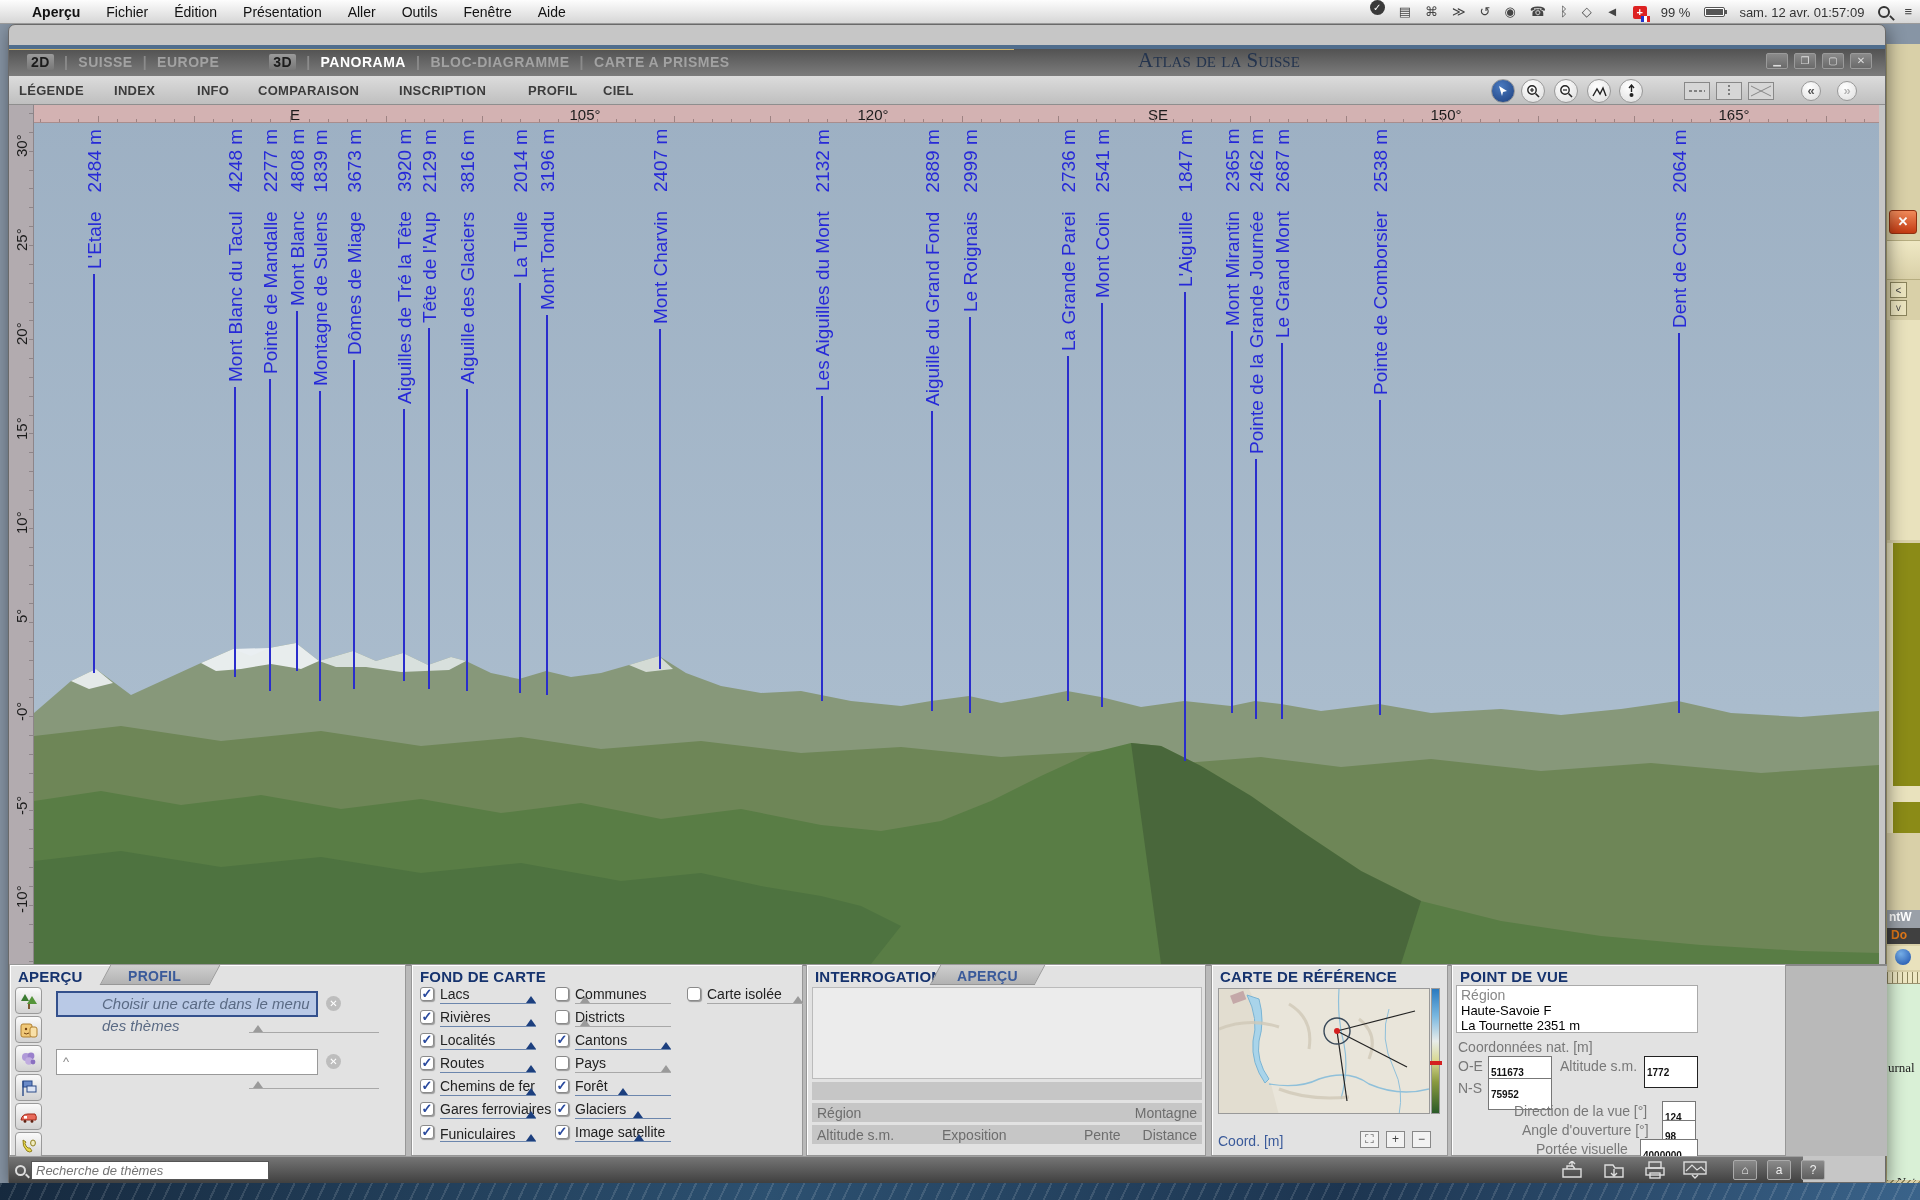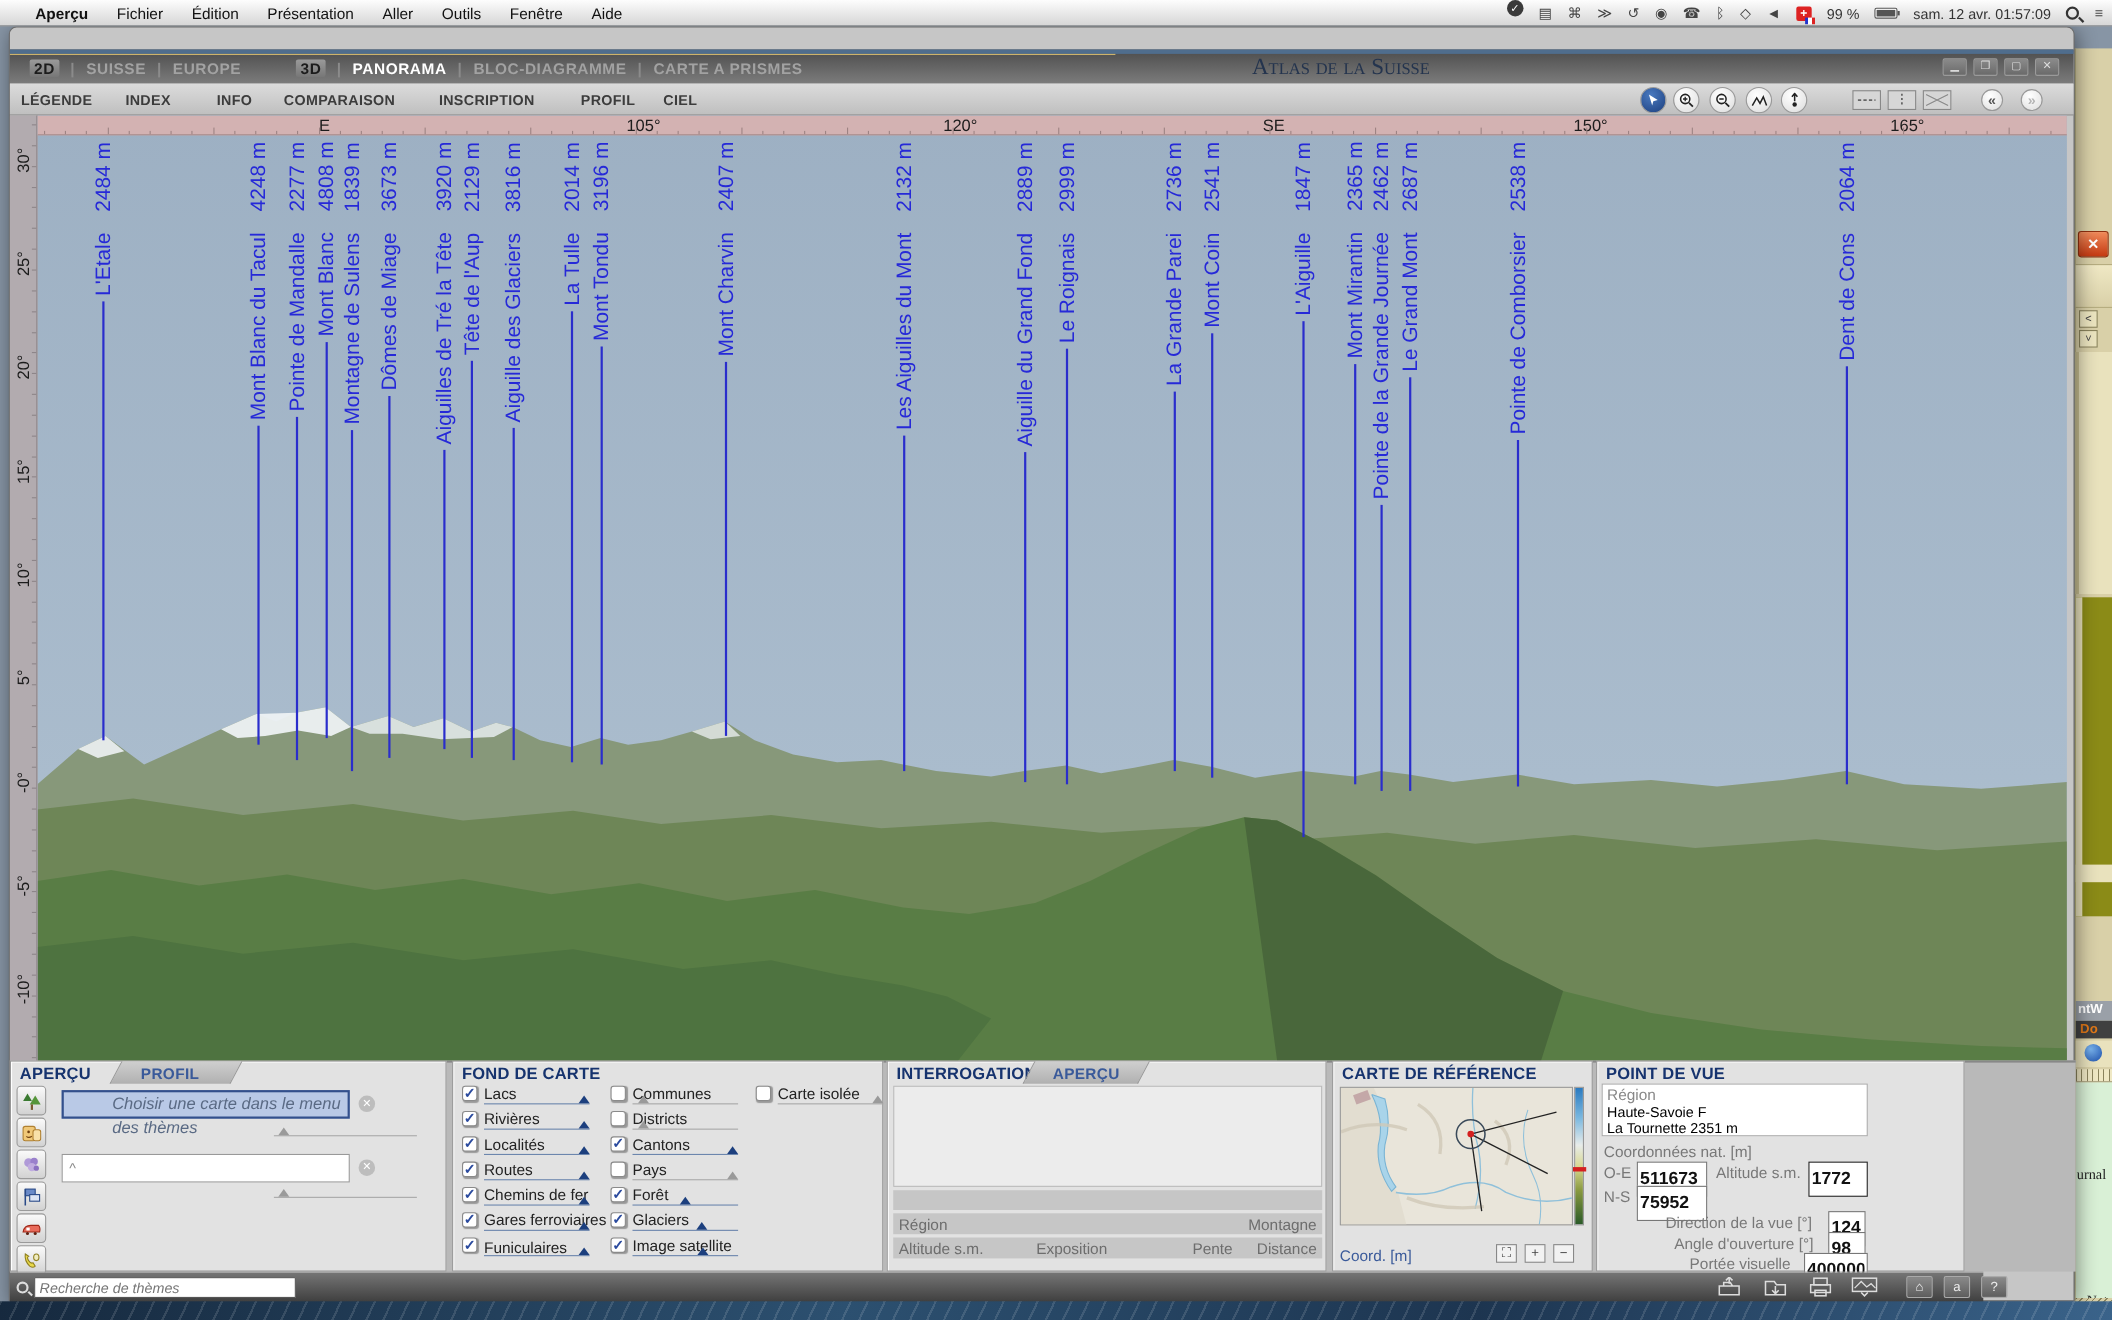--- a/index.html
+++ b/index.html
@@ -67,21 +67,21 @@
   .tabchip{position:absolute;top:0;height:20px;background:linear-gradient(#cfcfcf,#b2b2b2);transform:skewX(-28deg);border:1px solid #979797;border-top:none}
   .tablabel{position:absolute;top:3px;font-size:14px;font-weight:bold;color:#3a5a9a;letter-spacing:.3px}
   .cbrow{position:absolute;font-size:14px;color:#222}
   .cbox{position:absolute;width:14px;height:14px;background:#fff;border:1px solid #8a8a8a;border-radius:3px;color:#2a4a9e;font-size:13px;font-weight:bold;line-height:12px;text-align:center;box-shadow:1px 1px 1px #999}
   .sline{position:absolute;height:1px;background:#6c86ad}
   .sline.grey{background:#a8a8a8}
   .stri{position:absolute;width:0;height:0;border-left:5px solid transparent;border-right:5px solid transparent;border-bottom:7px solid #1c3f7e;top:-7px}
   .stri.grey{border-bottom-color:#9a9a9a}
   .greyband{position:absolute;background:#c6c6c6}
   .gtext{position:absolute;font-size:14px;color:#6d6d6d}
-  .inpt{position:absolute;height:17px;border:1px solid #777;background:#fff;font-family:"Liberation Sans",sans-serif;font-size:16px;font-weight:bold;padding:15px 2px;color:#111}
+  .inpt{position:absolute;height:17px;border:1px solid #777;background:#fff;font-family:"Liberation Sans",sans-serif;font-size:10px;font-weight:bold;padding:15px 2px;color:#111}
   .pvlabel{position:absolute;font-size:14px;color:#787878;white-space:nowrap}
   
   .sbtn{position:absolute;left:5px;width:27px;height:27px;background:linear-gradient(#fafafa,#d2d2d2);border:1px solid #9a9a9a;border-radius:4px;display:flex;align-items:center;justify-content:center}
   #themeDrop{position:absolute;left:46px;top:26px;width:262px;height:26px;background:#b9c9e6;border:2px solid #33508c;font-style:italic;color:#5a6a84;font-size:15px;line-height:22px;padding-left:44px}
   #themeDrop2{position:absolute;left:46px;top:84px;width:262px;height:26px;background:#fff;border:1px solid #999;color:#8a8a8a;font-size:13px;line-height:24px;padding-left:6px}
   .xcirc{position:absolute;width:15px;height:15px;border-radius:50%;background:#bdbdbd;color:#fff;font-size:10px;text-align:center;line-height:15px}
   
   #bottombar{position:absolute;left:0;top:1131px;width:1794px;height:28px;background:linear-gradient(#757575,#3e3e3e);border-top:1px solid #9e9e9e}
   #searchwrap{position:absolute;left:6px;top:4px;display:flex;align-items:center;gap:5px}
   .smag{width:11px;height:11px;border:2px solid #ddd;border-radius:50%;position:relative}

